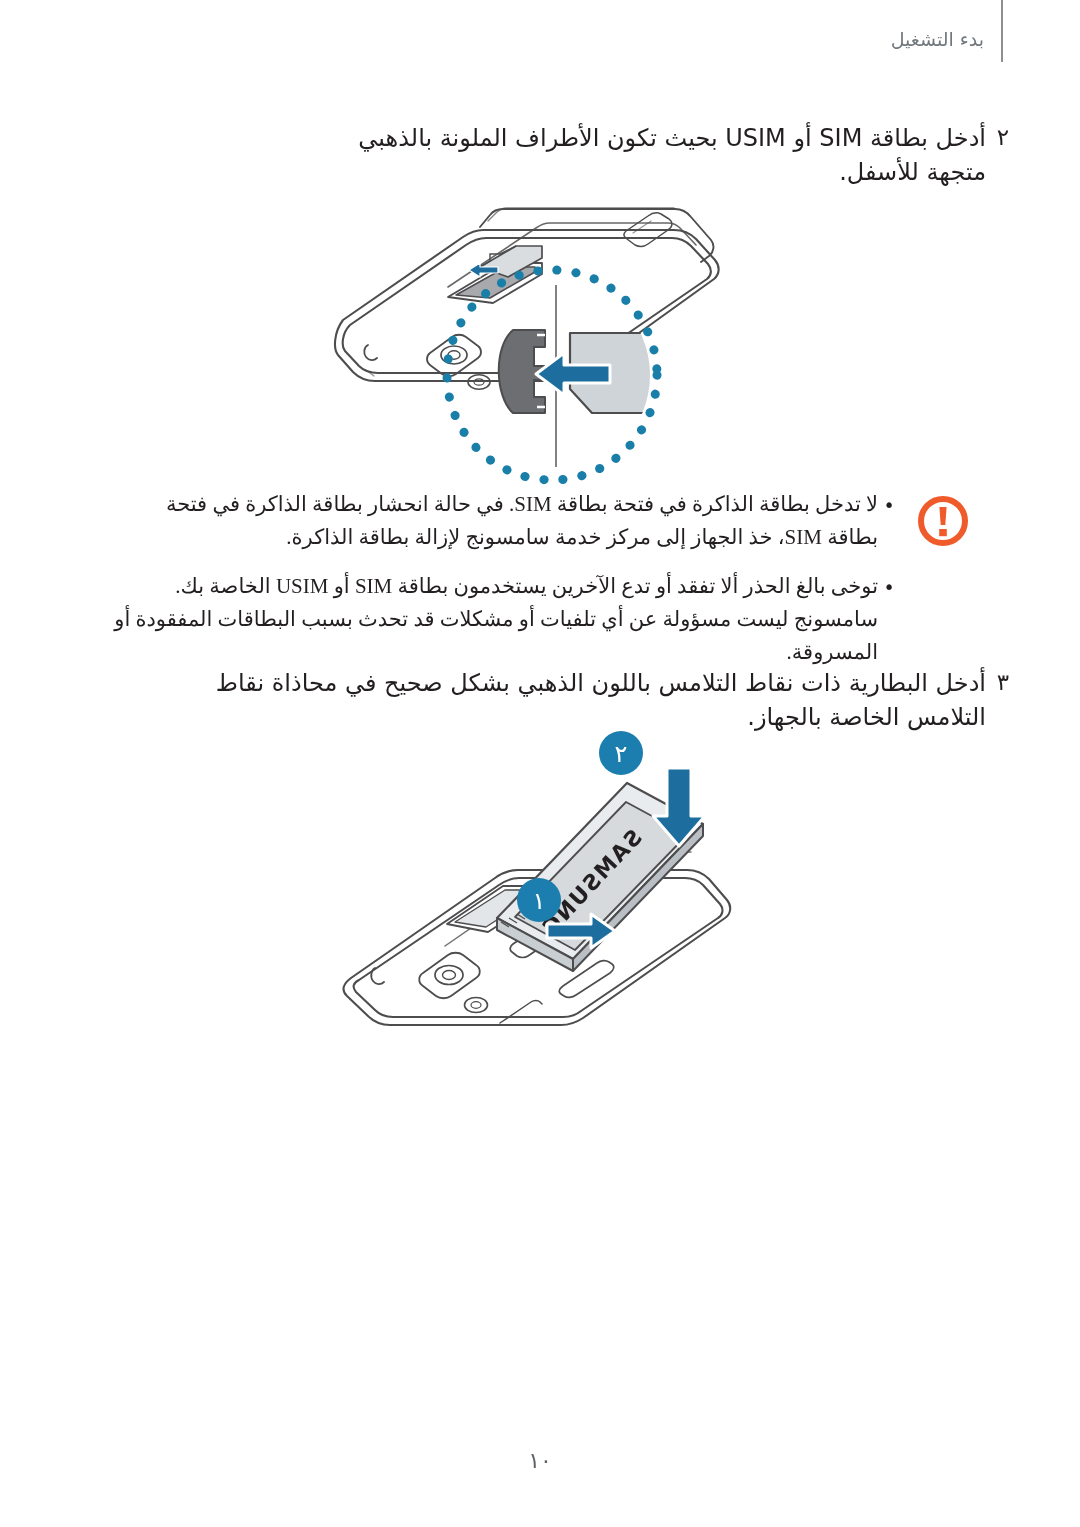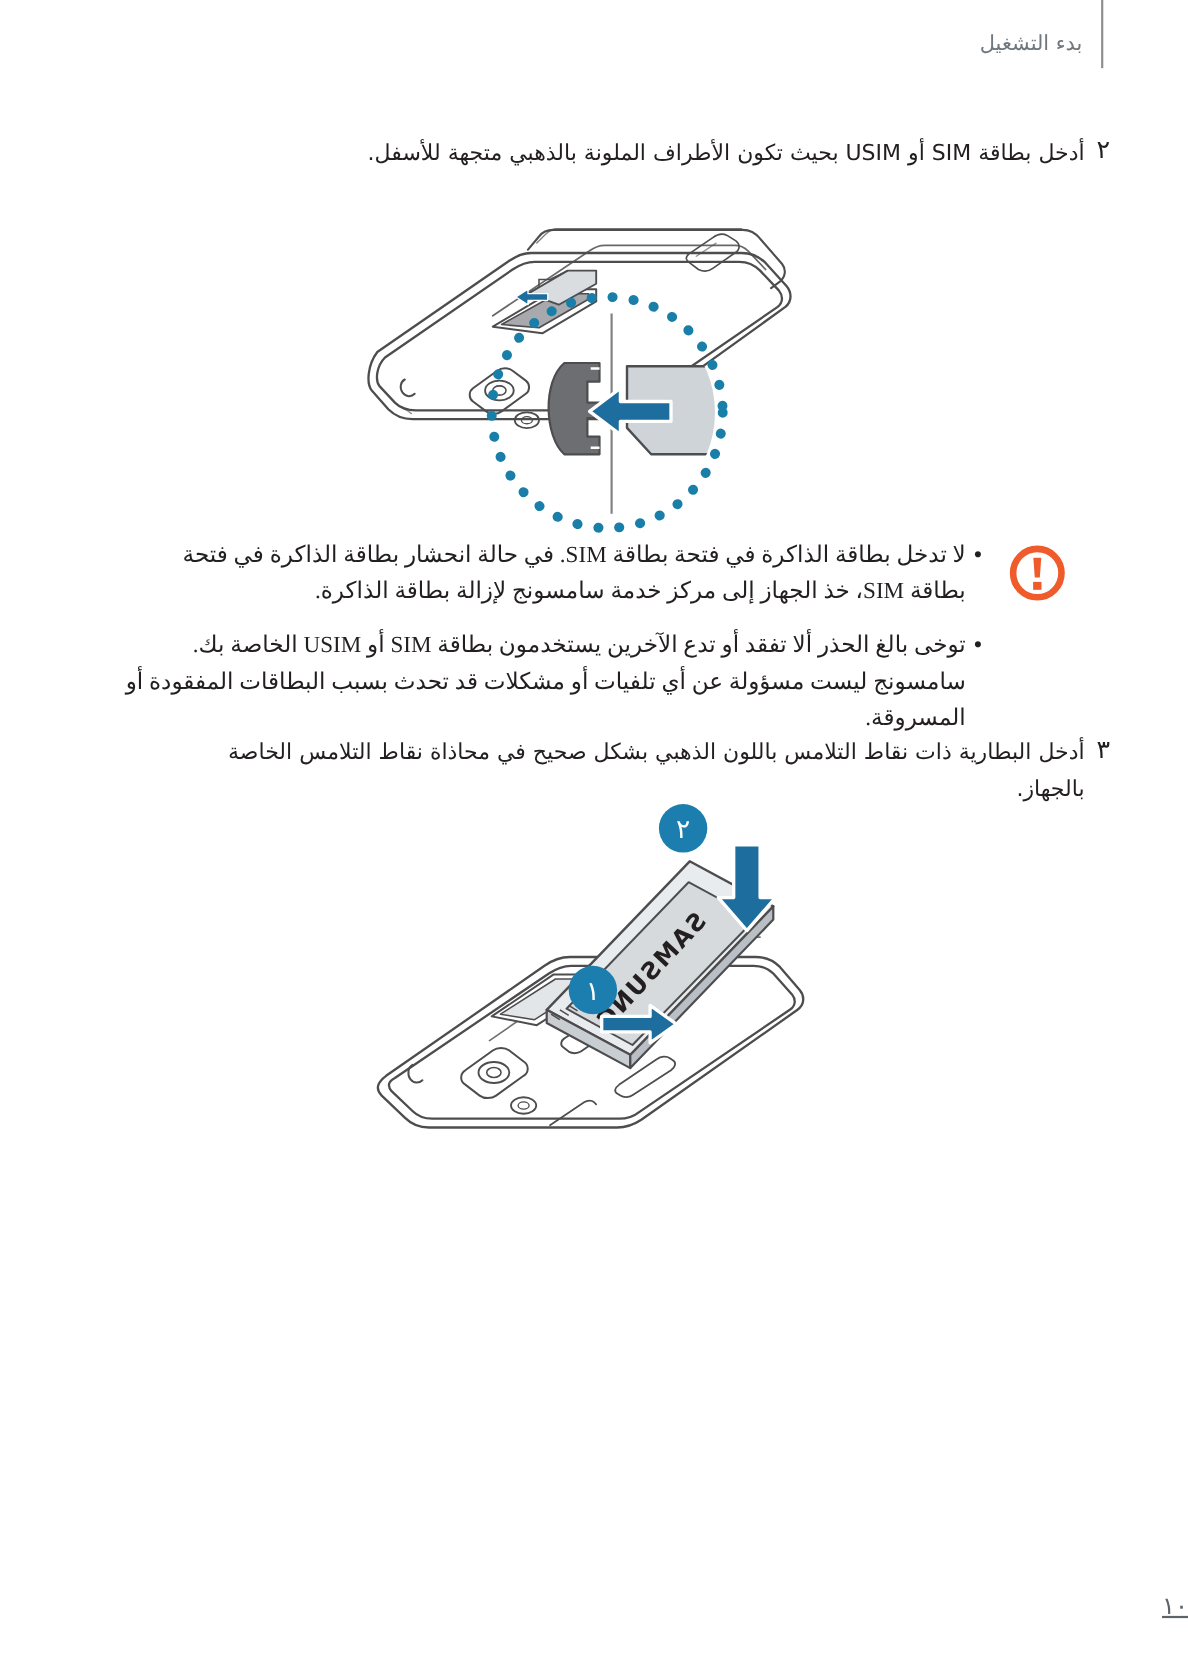--- a/index.html
+++ b/index.html
@@ -57,21 +57,21 @@
     width: 34px;
     text-align: center;
     font-size: 23px;
     line-height: 34px;
     color: #231f20;
   }
   .step-body {
     flex: 1 1 auto;
     direction: rtl;
     text-align: right;
-    font-size: 20px;
+    font-size: 24px;
     line-height: 34px;
     color: #231f20;
     padding-top: 1px;
   }
 
   
   .note-block {
     position: absolute;
     left: 110px;
     top: 488px;
@@ -122,24 +122,24 @@
     position: absolute;
   }
   .figure svg { display: block; }
 
   
   .page-number {
     position: absolute;
     left: 0;
     top: 1448px;
     width: 1080px;
+    text-align: center;
     font-size: 22px;
     color: #5d6467;
     direction: rtl;
-    text-decoration: underline;
   }
 </style>
 </head>
 <body>
 
 <div class="page-header">
   <div class="header-rule"></div>
   <div class="header-title">بدء التشغيل</div>
 </div>
 

